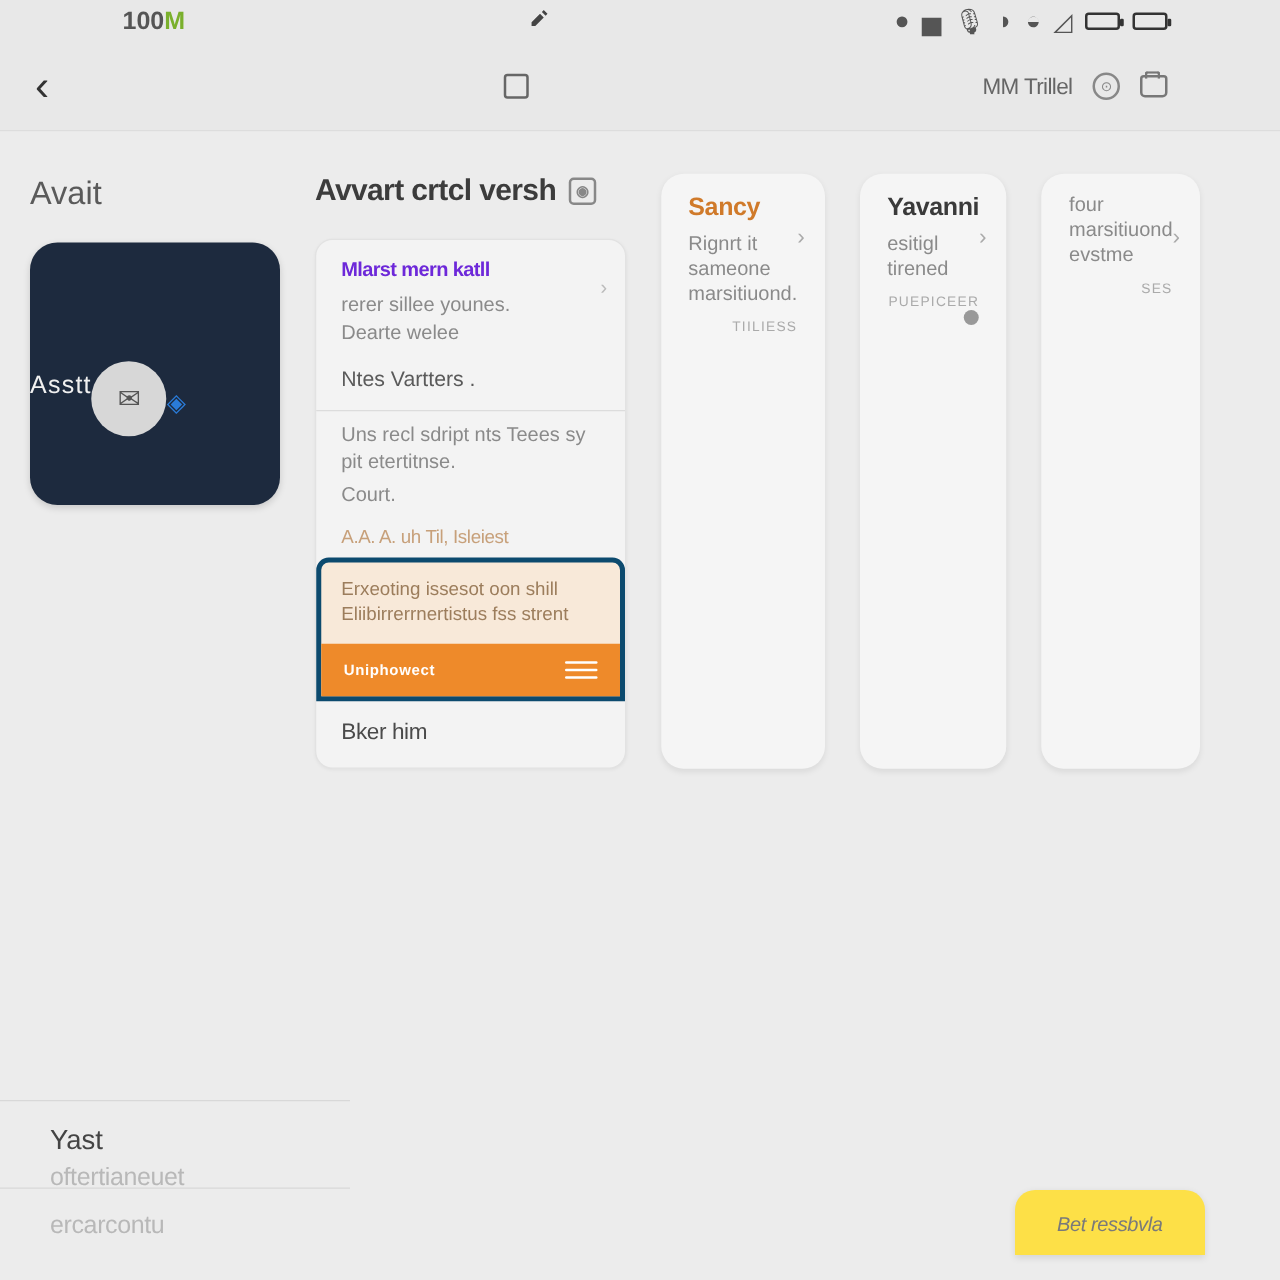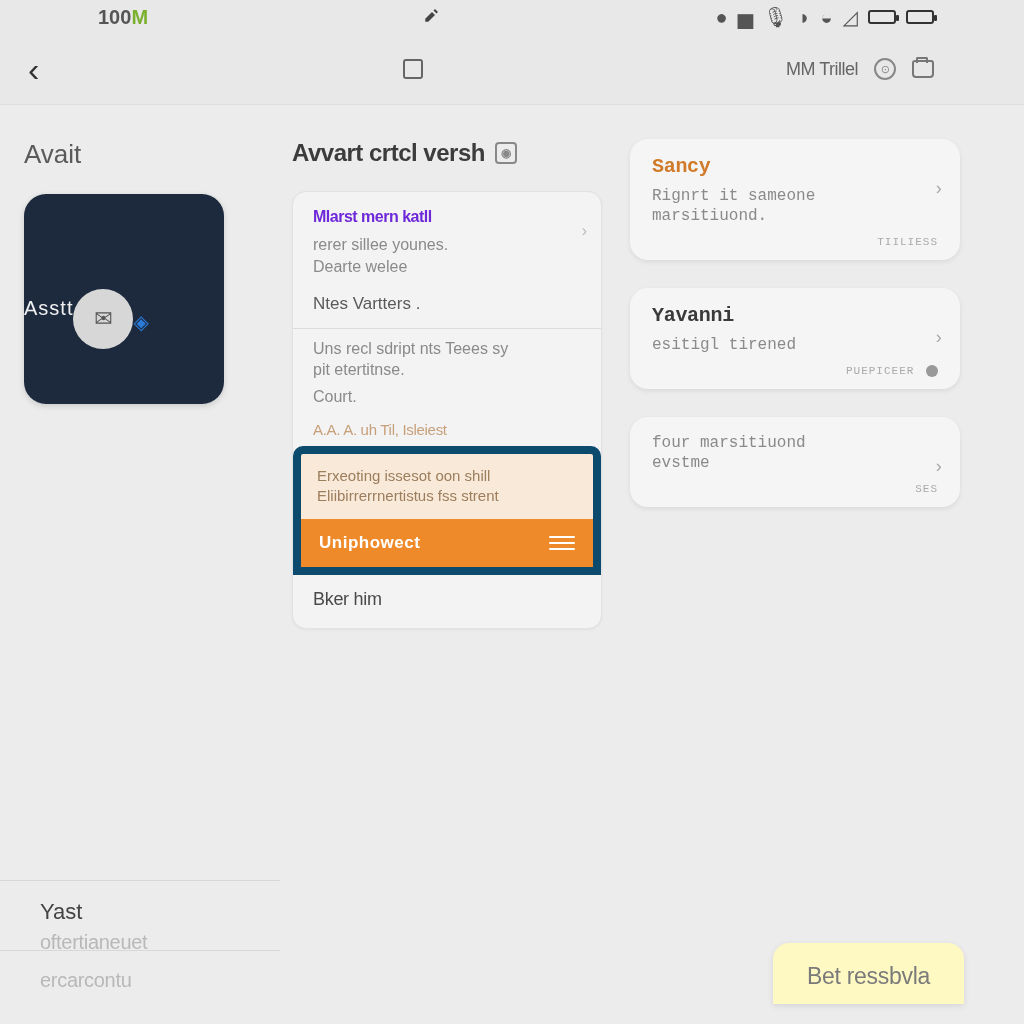--- a/index.html
+++ b/index.html
@@ -54,21 +54,21 @@
     left: 0;
     right: 0;
     bottom: 0;
     background: #ececec;
     border-top: 1px solid #ddd;
     padding: 22px 0 0 0;
   }
   .cols { display: flex; padding: 0 24px; gap: 28px; margin-top: 12px; }
   .col-left { width: 240px; }
   .col-mid { width: 310px; }
-  .col-right { flex: 1; display:flex; flex-direction:column; gap: 28px; padding-right: 40px; font-family: Liberation Mono, monospace; }
+  .col-right { flex: 1; display:flex; gap: 28px; padding-right: 40px; }
 
   
   .left-hdr { font-size: 26px; color:#5a5a5a; font-weight: 500; margin-bottom: 24px; }
   .asst-card {
     width: 200px; height: 210px; background:#1d2a3e; border-radius: 22px;
     display:flex; align-items:center; padding-top:18px;
     box-shadow: 0 2px 6px rgba(0,0,0,.15);
   }
   .asst-card .lbl { color:#f0f0f0; font-size:20px; letter-spacing:1px; }
   .asst-card .circ {
@@ -91,28 +91,28 @@
   .mid-card .title1 { font-size:16px; font-weight:600; color:#6d28d9; margin-bottom:10px; letter-spacing:-0.5px; }
   .mid-card .line { font-size:16px; color:#8a8a8a; margin-bottom:4px; }
   .mid-card .sub { font-size:17px; color:#5a5a5a; margin-top:18px; margin-bottom:14px; font-weight:500;}
   .mid-card .chev { position:absolute; right:14px; top:30px; color:#bbb; font-size:16px; }
   .sep { height:1px; background:#dcdcdc; margin: 10px -20px; }
   .mid-card .body2 { font-size:16px; color:#8a8a8a; line-height:1.3; }
   .faint { font-size:15px; color:#c7a07a; margin-top:14px; margin-bottom:8px; letter-spacing:-0.3px; }
 
   
   .hl-box {
-    border:8px solid #0c4a6e; border-radius:10px 10px 0 0; background:#f8e9d9;
+    border:4px solid #0c4a6e; border-radius:10px 10px 0 0; background:#f8e9d9;
     padding: 12px 16px 0 16px; margin: 0 -20px;
   }
   .hl-box .t { font-size:15px; color:#9c7d5c; line-height:1.3; }
   .hl-bar {
     margin: 14px -16px 0 -16px; background:#ee8a2a; color:#fff; font-weight:600;
     padding: 14px 18px; display:flex; align-items:center; justify-content:space-between;
-    font-size:17px; letter-spacing:0.5px;
+    font-size:12px; letter-spacing:0.5px;
   }
   .hl-bar .menu-ic { display:flex; flex-direction:column; gap:4px; }
   .hl-bar .menu-ic span { display:block; width:26px; height:2px; background:#fff; border-radius:1px; }
   .mid-card .footer-item { font-size:18px; color:#4a4a4a; font-weight:500; padding:14px 0 8px 0; letter-spacing:-0.3px; }
 
   
   .r-card {
     background:#f5f5f5; border-radius:18px; padding:16px 22px 12px 22px;
     box-shadow: 0 2px 5px rgba(0,0,0,.08);
     position:relative;
@@ -133,23 +133,23 @@
   .bottom-left .s { font-size:20px; color:#b8b8b8; letter-spacing:-0.3px; }
   .bottom-left2 {
     position:absolute; left:0; bottom:0; width:280px;
     border-top:1px solid #d8d8d8; padding: 18px 0 32px 40px;
   }
   .bottom-left2 .s { font-size:20px; color:#b8b8b8; letter-spacing:-0.3px; }
 
   
   .br-pill {
     position:absolute; right:60px; bottom:20px;
-    background:#fef9c3; border-radius:16px 16px 0 0; padding:20px 34px 14px 34px;
+    background:#fde047; border-radius:16px 16px 0 0; padding:20px 34px 14px 34px;
     box-shadow: 0 2px 6px rgba(0,0,0,.1);
-    font-size:23px; color:#7a7a7a; font-weight:500; letter-spacing:-0.3px;
+    font-size:16px; color:#7a7a7a; font-weight:500; letter-spacing:-0.3px;font-style:italic;
   }
 </style>
 </head>
 <body>
 
 <div class="statusbar">
   <div class="left">
     <span>100</span><span class="m">M</span>
   </div>
   <div class="mid">

